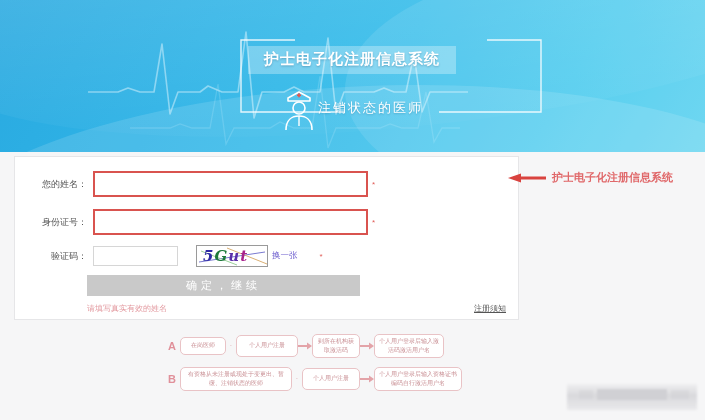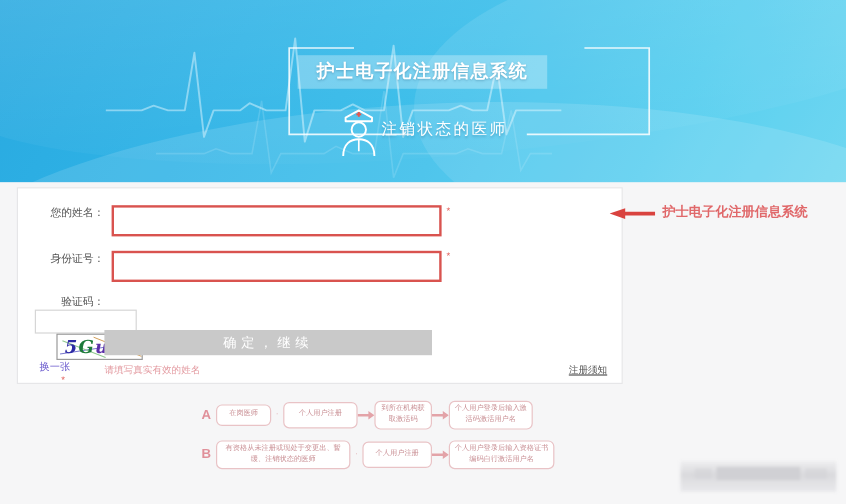--- a/index.html
+++ b/index.html
@@ -56,21 +56,21 @@
   }
   .nurse-icon { position: absolute; left: 282px; top: 88px; }
 
   
   .page-body { position: absolute; left:0; top:152px; width:705px; height:268px; background:#f6f6f7; }
   .card {
     position: absolute; left: 14px; top: 156px; width: 505px; height: 164px;
     background: #ffffff; border: 1px solid #e6e6e8;
   }
 
-  .form-row { position: absolute; display: flex; }
+  .form-row { position: absolute; display: flex; align-items: center; }
   .f-label {
     width: 58px; text-align: right; font-size: 9px; color: #555; white-space: nowrap;
     margin-right: 6px;
   }
   .big-input {
     width: 275px; height: 26px; border: 2px solid #d9534f; background: #fff; outline: none;
     font-size: 11px; padding: 0 6px; color: #333;
   }
   .captcha-input {
     width: 85px; height: 20px; border: 1px solid #d6d6d6; background:#fff; outline:none;
@@ -183,21 +183,21 @@
       <input class="big-input" type="text" placeholder="" style="">
       <span class="req-star">*</span>
     </div>
 
     <div class="form-row" style="left:14px; top:52px;">
       <div class="f-label">身份证号：</div>
       <input class="big-input" type="text" placeholder="" style="">
       <span class="req-star">*</span>
     </div>
 
-    <div class="form-row" style="left:14px; top:88px;flex-direction:column;">
+    <div class="form-row" style="left:14px; top:88px;">
       <div class="f-label">验证码：</div>
       <input class="captcha-input" type="text" placeholder="" style="">
       <div class="captcha-img">
         <svg class="captcha-noise" width="72" height="22" viewBox="0 0 72 22">
           <line x1="2" y1="16" x2="68" y2="6" stroke="#7a7ad0" stroke-width="1"></line>
           <line x1="4" y1="5" x2="40" y2="19" stroke="#8fc98f" stroke-width="0.9"></line>
           <line x1="30" y1="2" x2="70" y2="18" stroke="#d09a4f" stroke-width="0.8"></line>
         </svg>
         <div class="captcha-text">
           <span class="cc1">5</span><span class="cc2">G</span><span class="cc3">u</span><span class="cc4">t</span>

